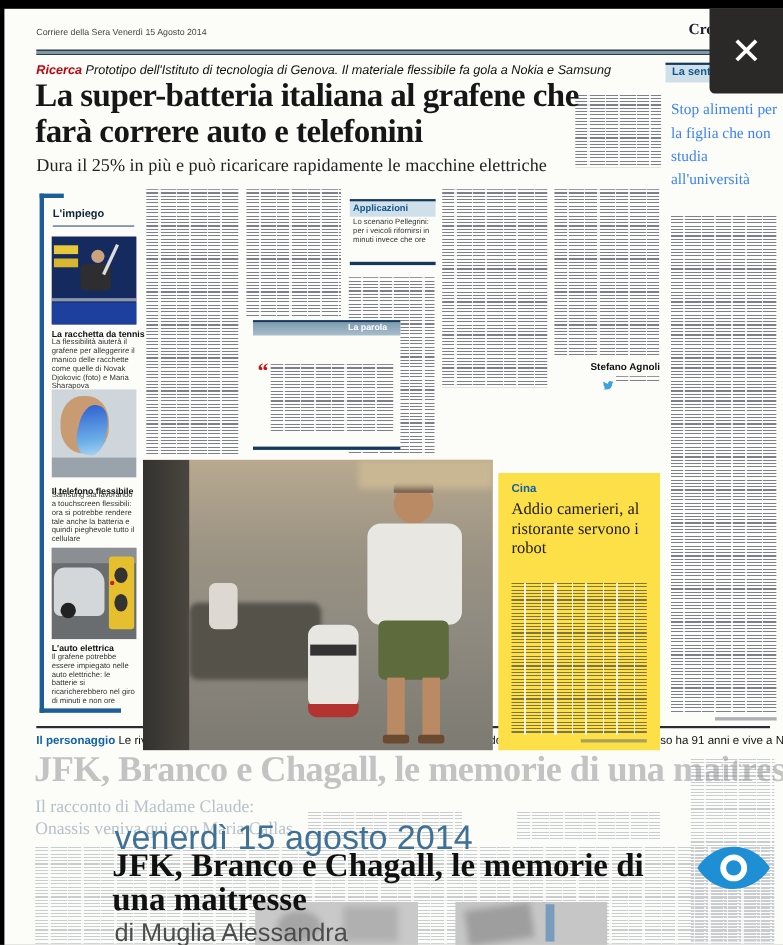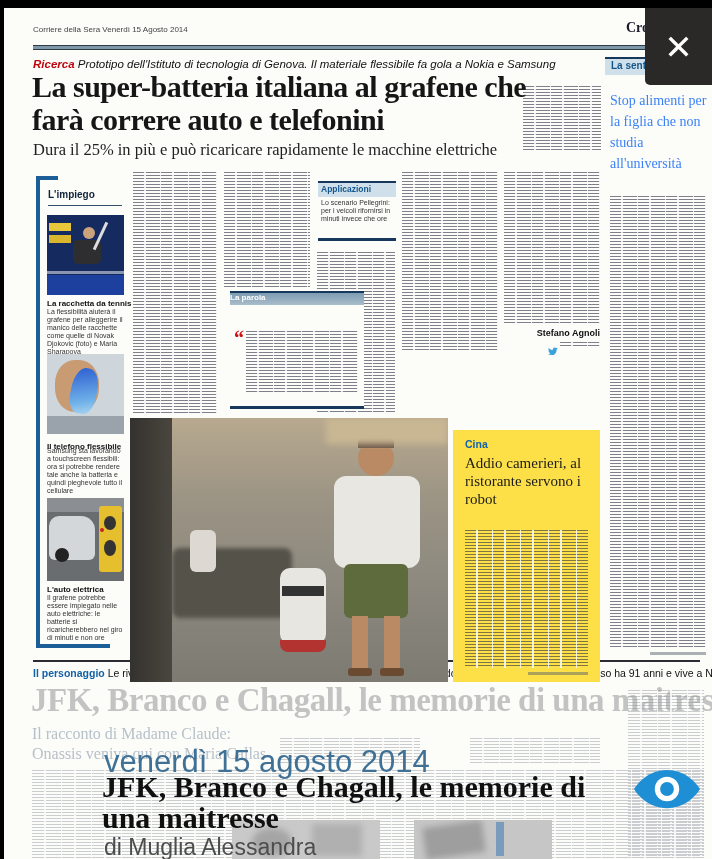--- a/index.html
+++ b/index.html
@@ -96,21 +96,21 @@
 <div class="abs nt" style="left:560px;top:342px;width:40px;height:6px;"></div>
 
 <div class="abs" style="left:318px;top:181px;width:78px;height:60px;background:#fcfcf9;">
   <div class="labelbar" style="height:13px;font-size:8.5px;padding:1px 3px 0;">Applicazioni</div>
   <div style="font-size:7px;line-height:8px;color:#333;padding:2px 3px;">Lo scenario Pellegrini: per i veicoli rifornirsi in minuti invece che ore</div>
   <div class="abs boxrule" style="left:0;bottom:0;width:78px;height:3px;"></div>
 </div>
 
 <div class="abs" style="left:230px;top:291px;width:134px;height:118px;background:#fcfcf9;z-index:3;">
   <div style="height:12px;border-top:2px solid #16385c;background:linear-gradient(180deg,#7d9cb2,#a9bdca);
-       color:#fff;font-size:8px;font-weight:bold;padding:0 0;">La parola</div>
+       color:#fff;font-size:8px;font-weight:bold;padding:0 12px;text-align:right;">La parola</div>
   <span class="abs serif" style="left:4px;top:36px;font-size:20px;color:#cc1111;font-weight:bold;">“</span>
   <div class="abs nt" style="left:16px;top:40px;width:112px;height:62px;"></div>
   <div class="abs boxrule" style="left:0;bottom:0;width:134px;height:3px;"></div>
 </div>
 
 <div class="abs photo" style="left:130px;top:418px;width:318px;height:264px;
      background:linear-gradient(180deg,#b8a98f 0%,#9c9484 30%,#8e8a80 60%,#7d7a72 100%);z-index:2;">
   <div class="abs" style="left:0;top:0;width:42px;height:264px;background:linear-gradient(90deg,#34322e,#4a463f);"></div>
   <div class="abs" style="left:42px;top:130px;width:120px;height:70px;background:#55524a;border-radius:8px;filter:blur(2px);"></div>
   <div class="abs" style="left:60px;top:112px;width:26px;height:42px;background:#ddd9d2;border-radius:6px;"></div>

